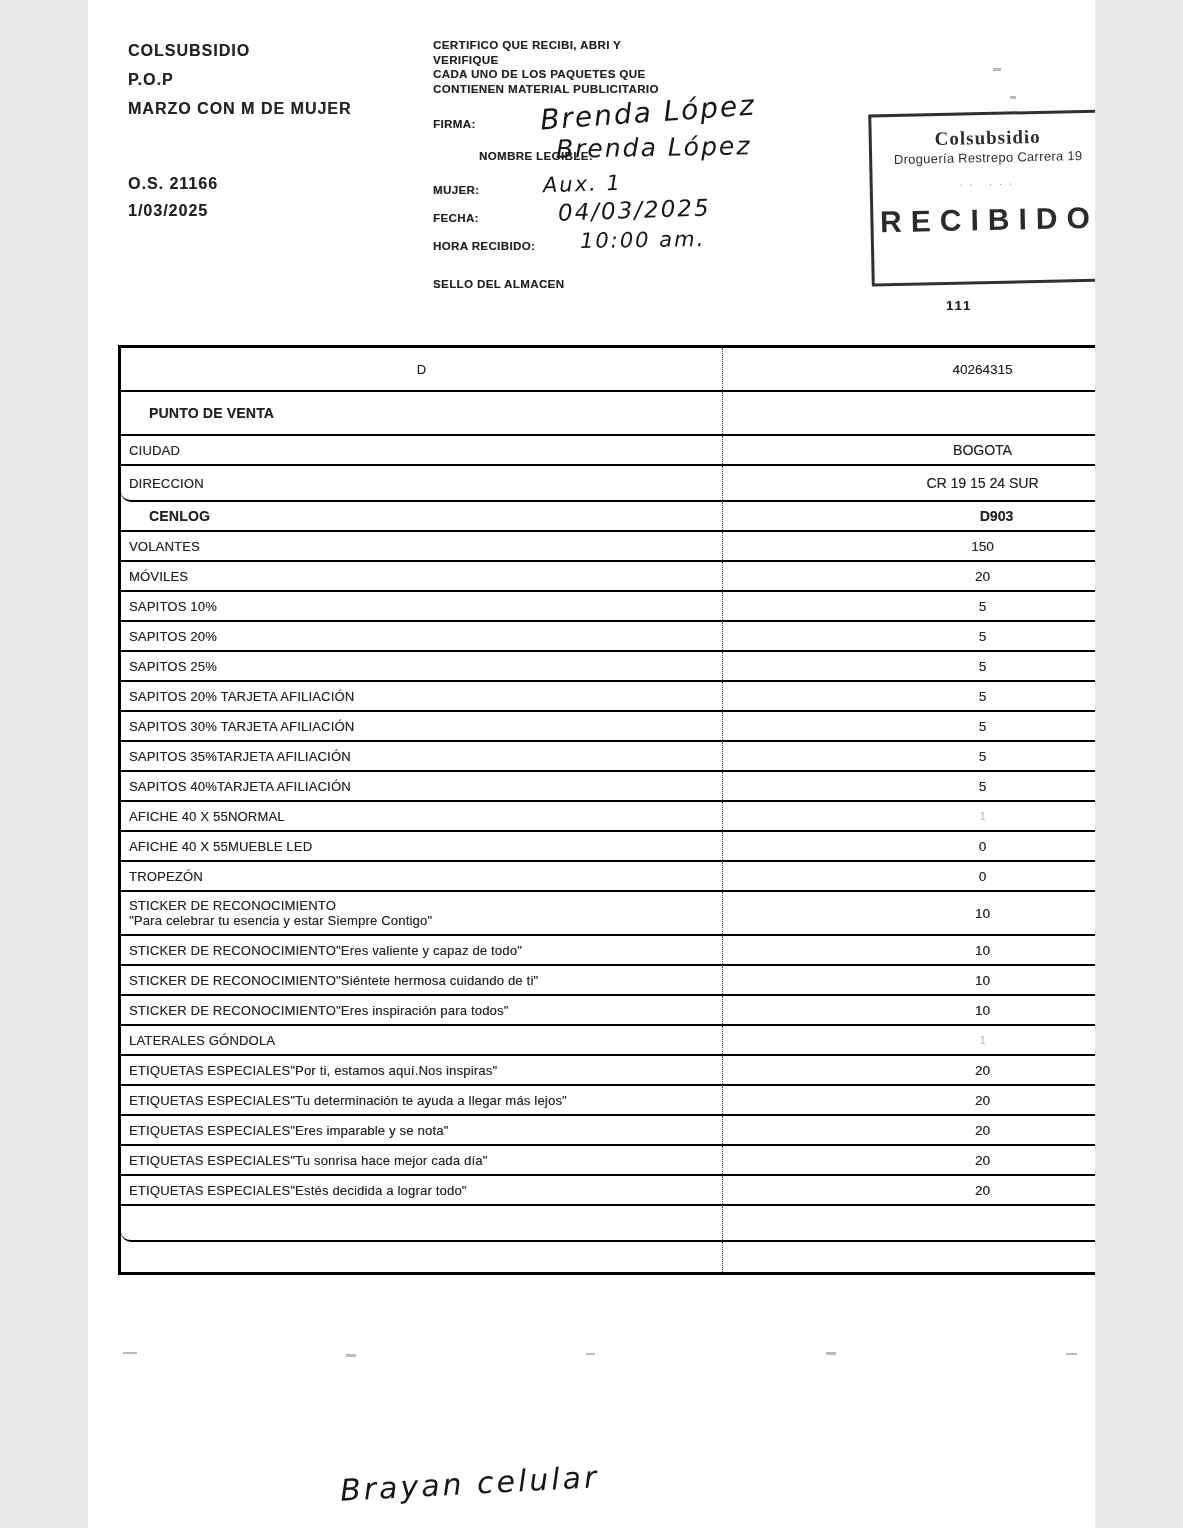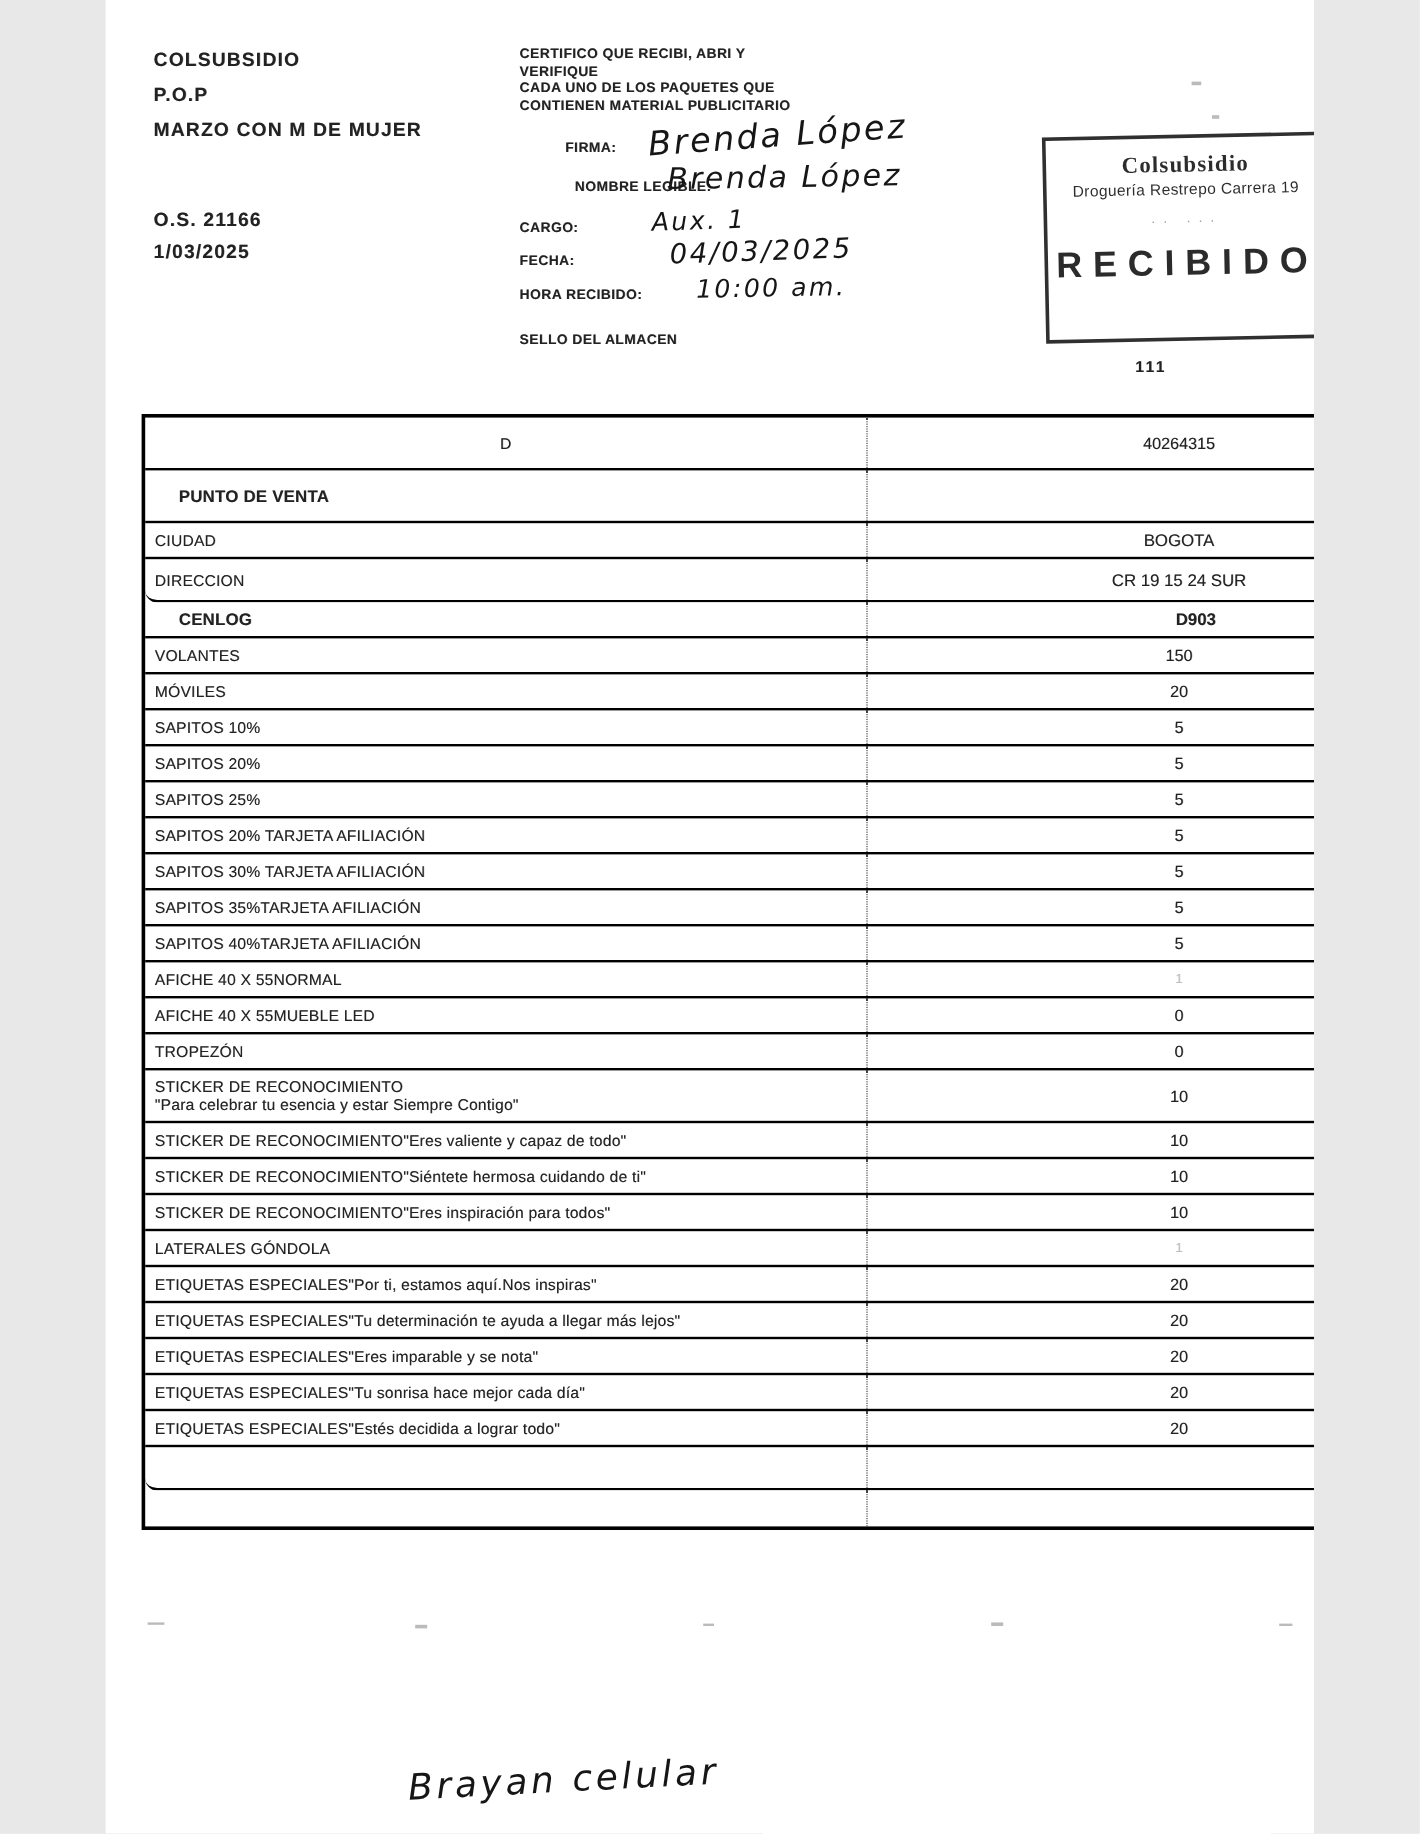--- a/index.html
+++ b/index.html
@@ -89,23 +89,23 @@
     <div>MARZO CON M DE MUJER</div>
   </div>
   <div class="abs hdr-os printed">O.S. 21166</div>
   <div class="abs hdr-date printed">1/03/2025</div>
 
   <div class="abs cert printed">CERTIFICO QUE RECIBI, ABRI Y
 VERIFIQUE
 CADA UNO DE LOS PAQUETES QUE
 CONTIENEN MATERIAL PUBLICITARIO</div>
 
-  <div class="abs field-label printed" style="left:345px; top:118px;margin-left:38px;">FIRMA:</div>
+  <div class="abs field-label printed" style="left:345px; top:118px;">FIRMA:</div>
   <div class="abs field-label printed" style="left:345px; top:150px;padding-left:46px;">NOMBRE LEGIBLE:</div>
-  <div class="abs field-label printed" style="left:345px; top:184px;">CARGO:</div>
+  <div class="abs field-label printed" style="left:345px; top:184px;">MUJER:</div>
   <div class="abs field-label printed" style="left:345px; top:212px;">FECHA:</div>
   <div class="abs field-label printed" style="left:345px; top:240px;">HORA RECIBIDO:</div>
   <div class="abs field-label printed" style="left:345px; top:278px;">SELLO DEL ALMACEN</div>
 
   <div class="abs hand hand-signature">Brenda López</div>
   <div class="abs hand hand-name">Brenda López</div>
   <div class="abs hand hand-cargo">Aux. 1</div>
   <div class="abs hand hand-fecha">04/03/2025</div>
   <div class="abs hand hand-hora">10:00 am.</div>
 

